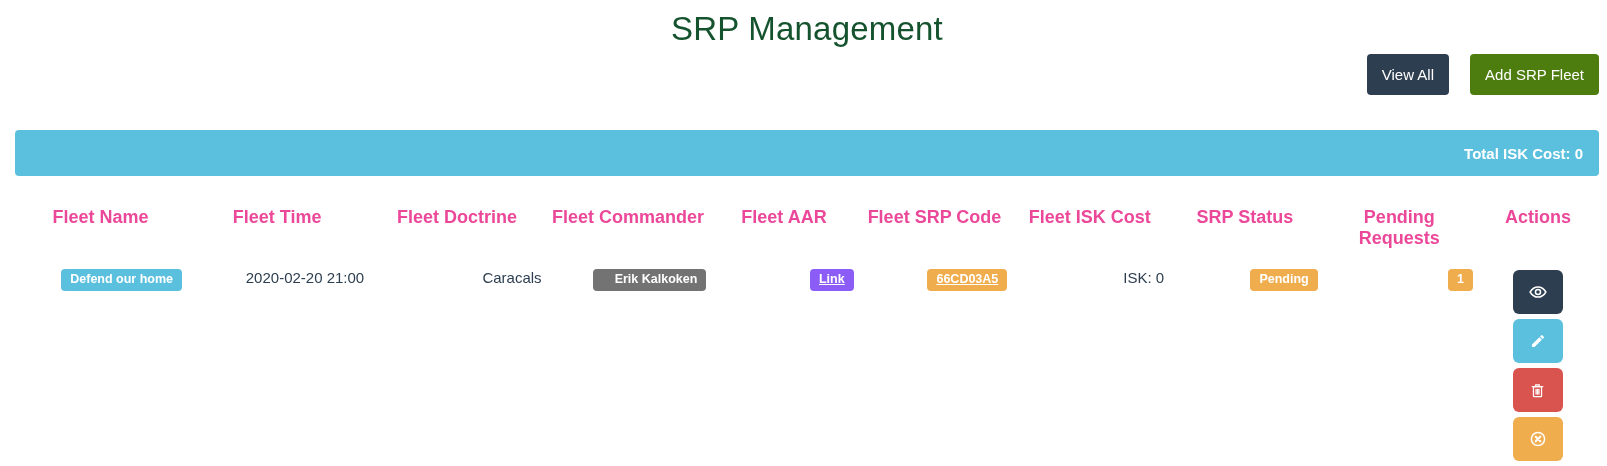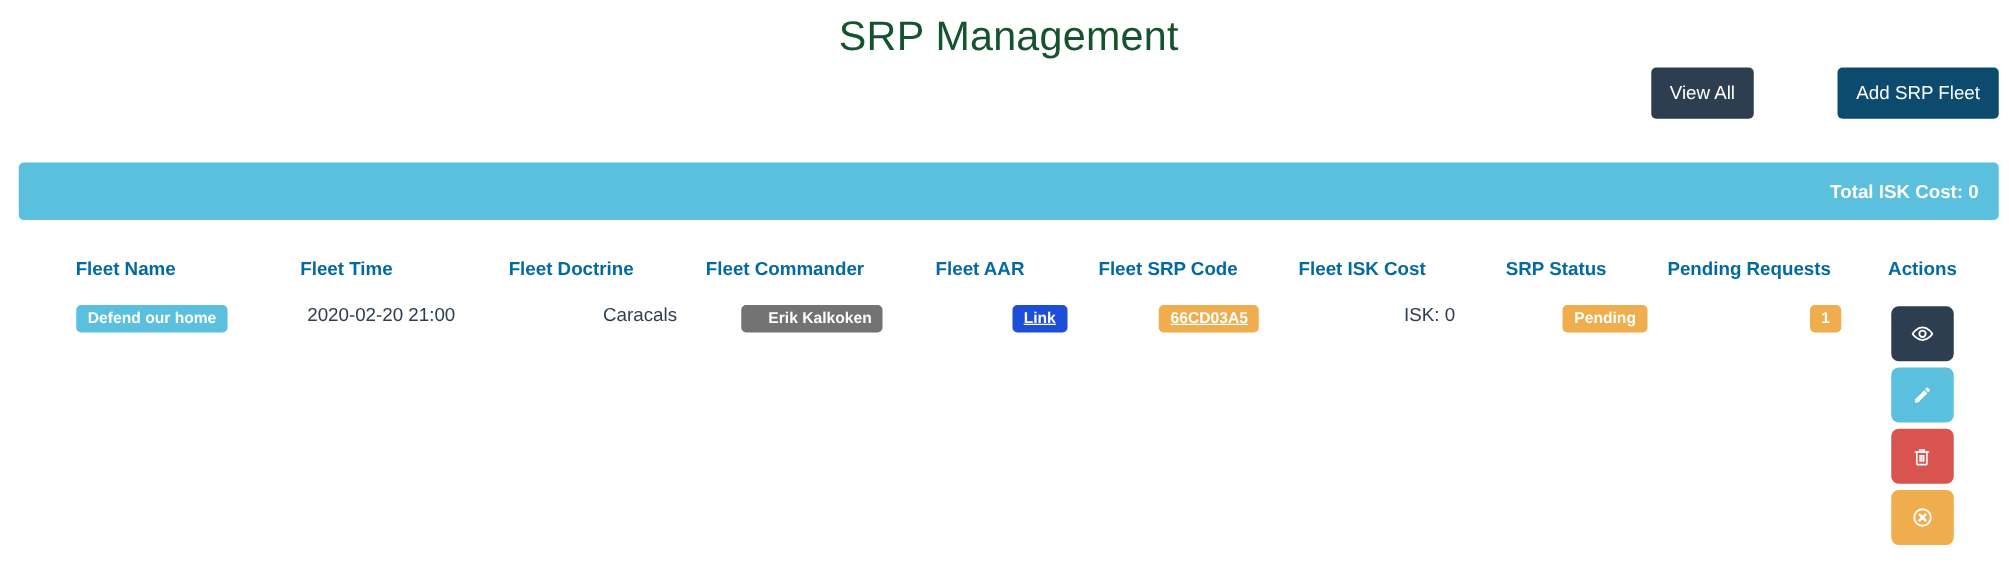--- a/index.html
+++ b/index.html
@@ -37,21 +37,21 @@
     padding: 0 15px;
     border: none;
     border-radius: 4px;
     font-family: "Liberation Sans", sans-serif;
     font-size: 15px;
     font-weight: 500;
     color: #ffffff;
     cursor: pointer;
   }
   .btn-dark   { background: #2c3e50; }
-  .btn-success{ background: #0c4a6e; margin-left: 46px; }
+  .btn-success{ background: #4d7c0f; }
 
   .summary-bar {
     margin-top: 35px;
     height: 46px;
     background: #5bc0de;
     border-radius: 4px;
     display: flex;
     align-items: center;
     justify-content: flex-end;
     padding-right: 16px;
@@ -60,23 +60,23 @@
     font-weight: 700;
   }
 
   table.fleet-table {
     width: 100%;
     margin-top: 22px;
     border-collapse: collapse;
     table-layout: fixed;
   }
   .fleet-table th {
-    font-size: 15px;
+    font-size: 18px;
     font-weight: 700;
-    color: #0369a1;
+    color: #ec4899;
     text-align: center;
     padding: 9px 4px;
     vertical-align: top;
   }
   .fleet-table td {
     text-align: right;
     vertical-align: top;
     padding: 11px 4px 8px;
     font-size: 15px;
     color: #2c3e50;
@@ -87,21 +87,21 @@
     padding: 4px 9px;
     font-size: 12.5px;
     font-weight: 700;
     line-height: 1.1;
     color: #ffffff;
     border-radius: 4px;
     white-space: nowrap;
   }
   .badge-info    { background: #5bc0de; }
   .badge-success { background: #737373; padding-left: 22px; }
-  .badge-dark    { background: #1d4ed8; }
+  .badge-dark    { background: #8b5cf6; }
   .badge-warning { background: #f0ad4e; }
   .badge.underlined { text-decoration: underline; cursor: pointer; }
 
   .action-stack {
     display: flex;
     flex-direction: column;
     align-items: center;
     gap: 5px;
     padding-top: 1px;
   }

